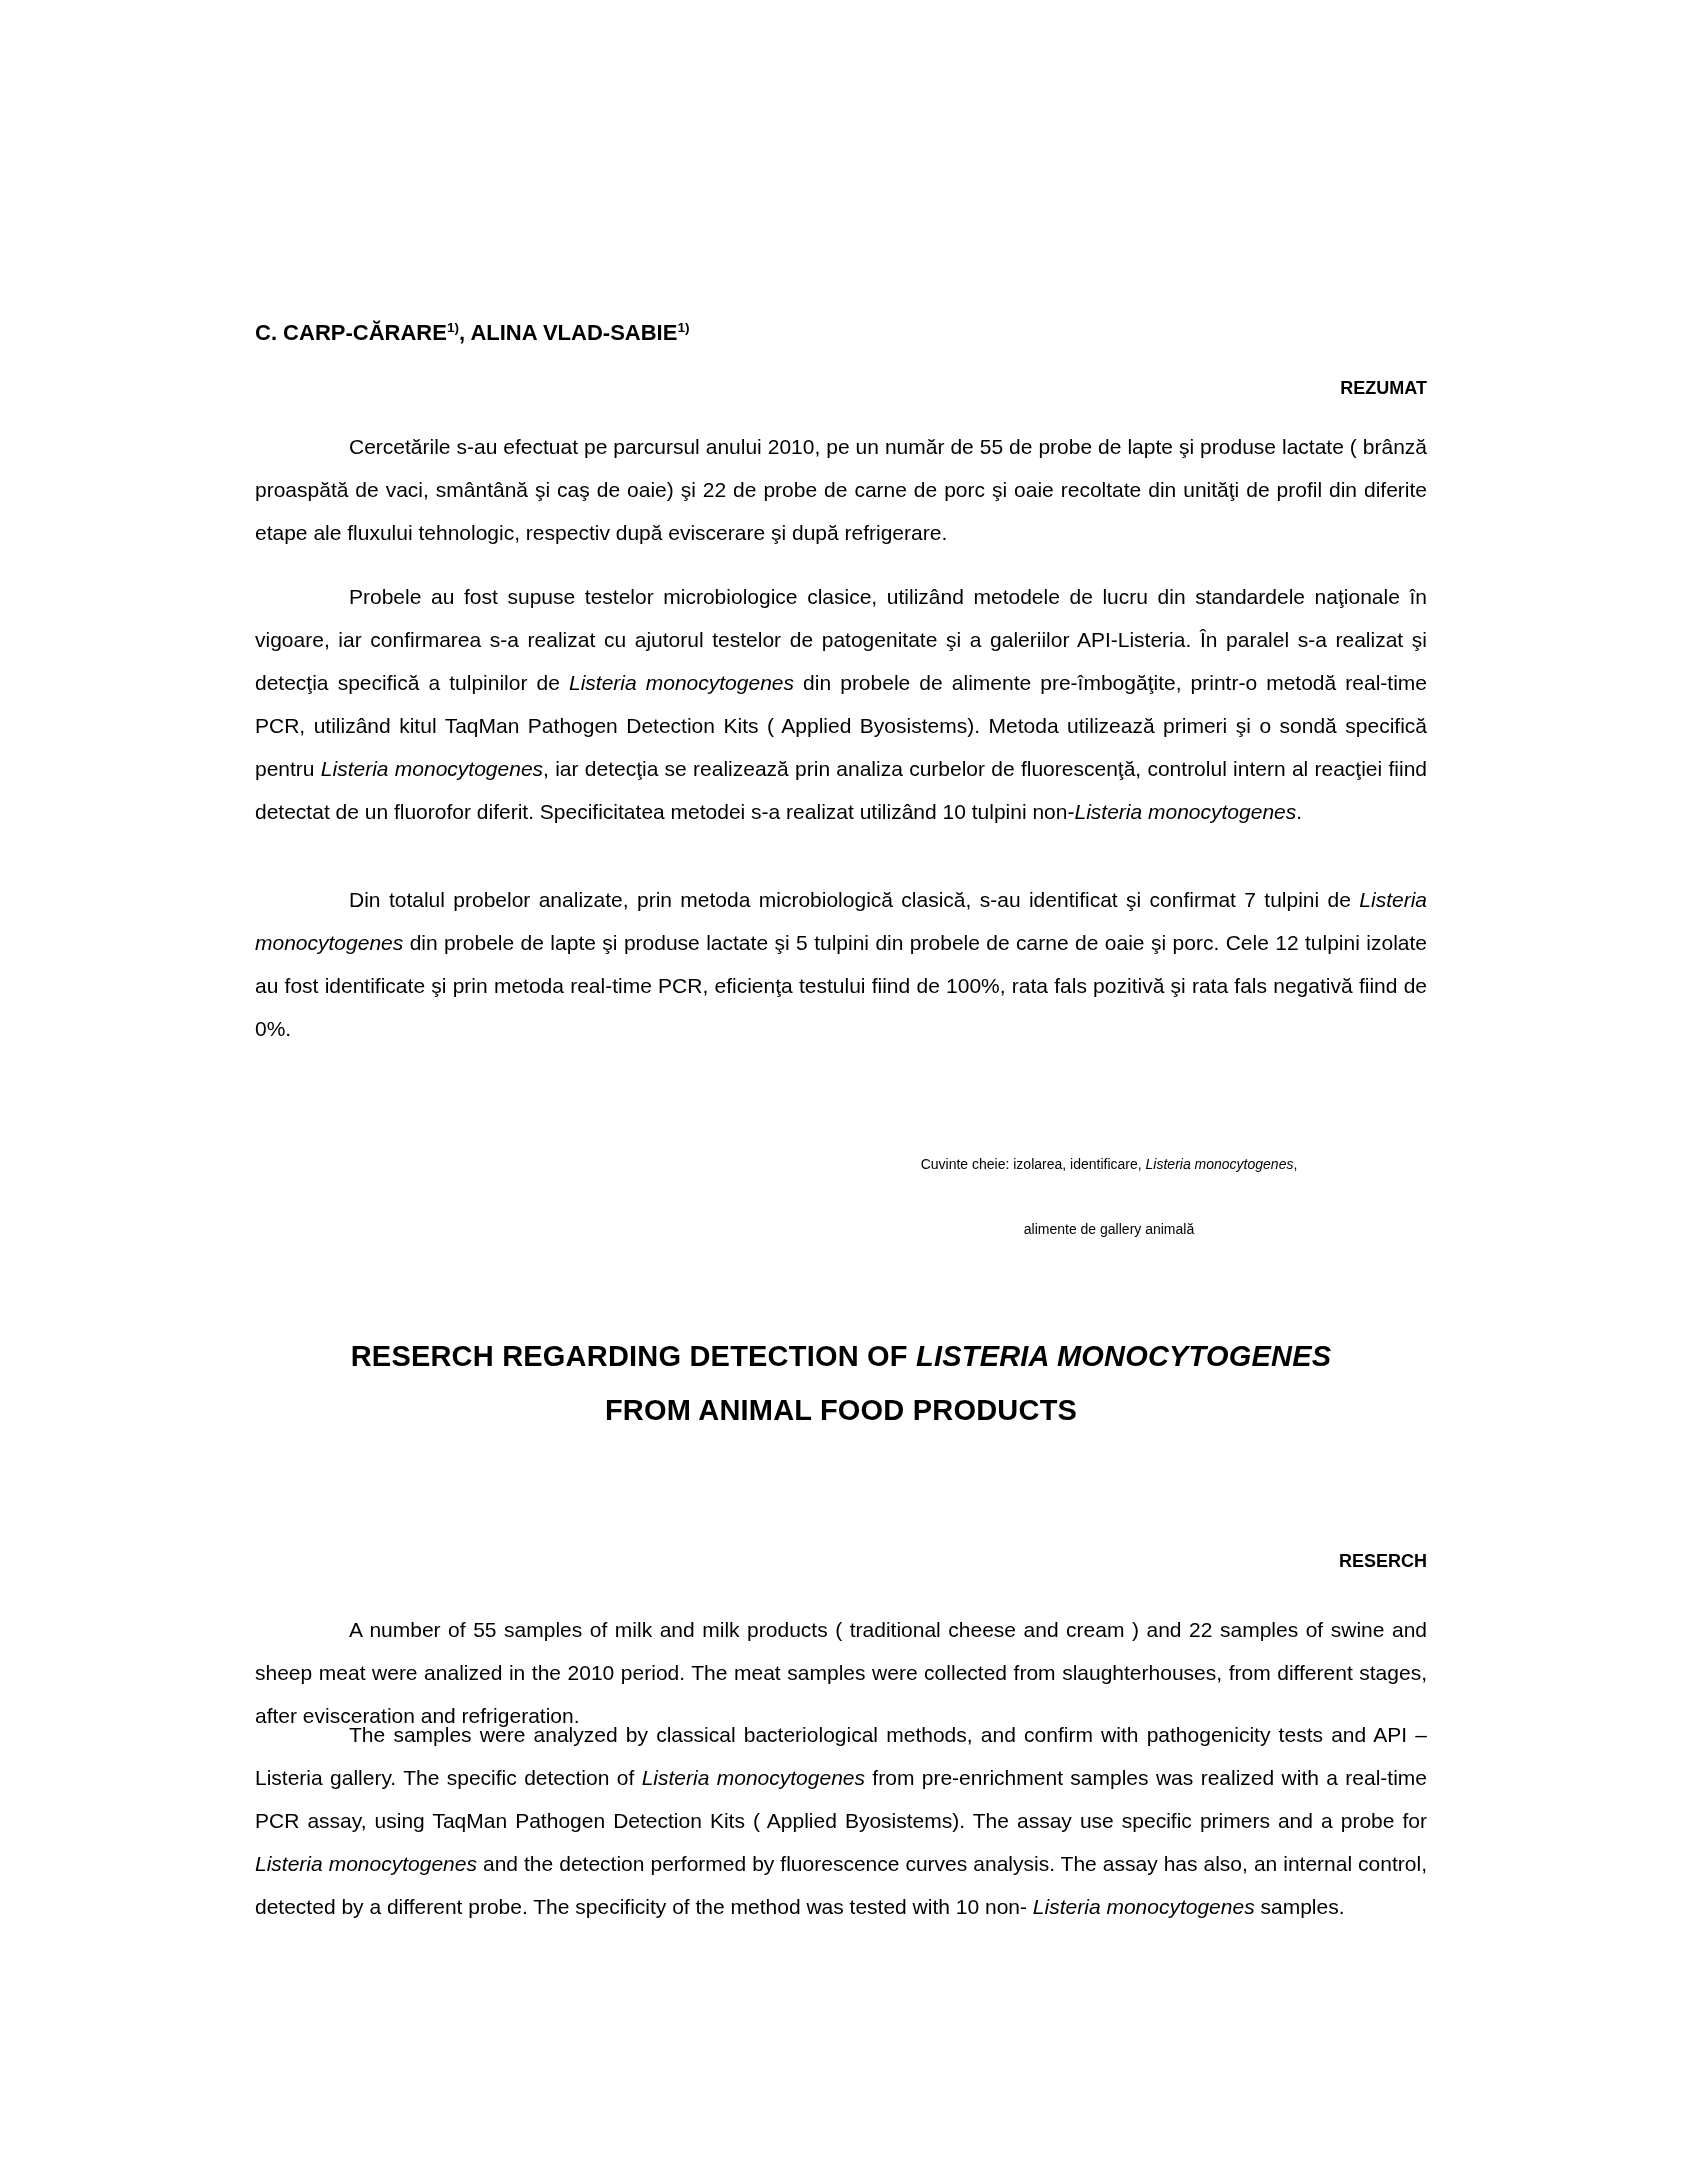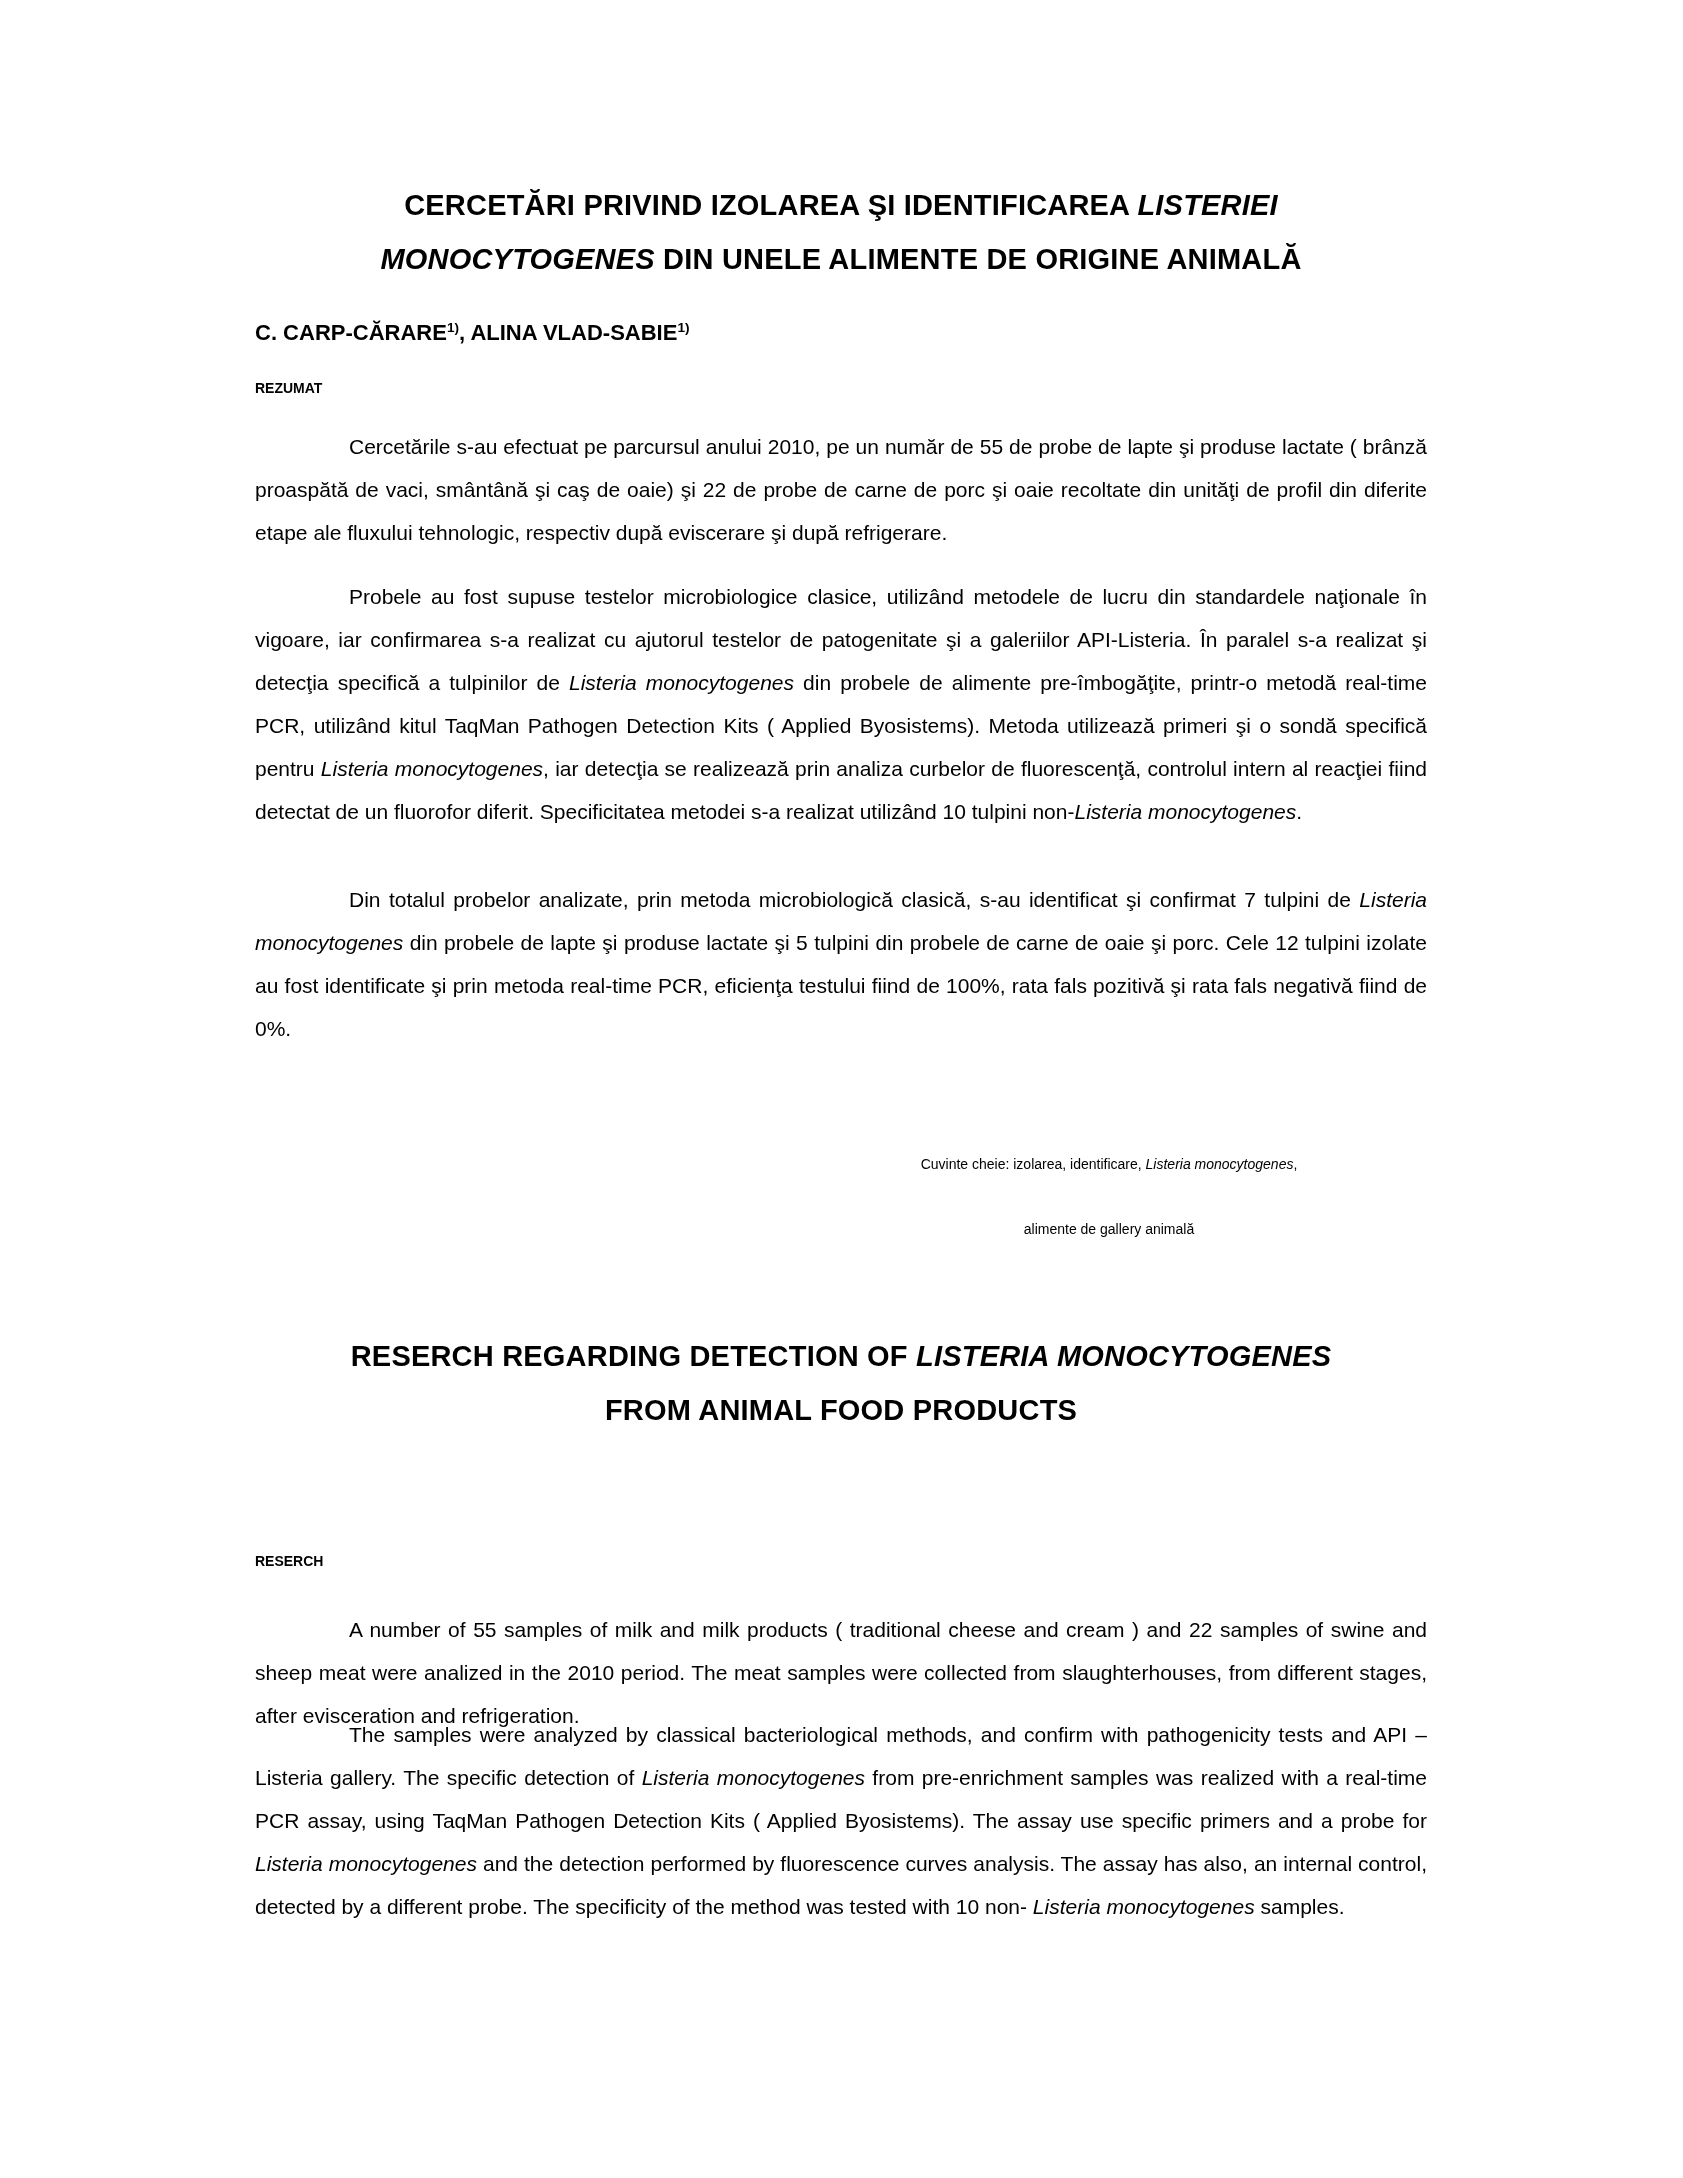--- a/index.html
+++ b/index.html
@@ -33,23 +33,23 @@
   #authors-line {
     top: 319px;
     text-align: left;
     font-weight: bold;
     font-size: 22px;
     line-height: 28px;
   }
 
   .section-heading {
     font-weight: bold;
-    font-size: 14px;
+    font-size: 18px;
     line-height: 26px;
-    text-align: left;
+    text-align: right;
   }
   #rezumat-heading { top: 375px; }
   #abstract-heading { top: 1548px; }
 
   .body-par {
     margin: 0;
     font-size: 21px;
     line-height: 43px;
     text-align: justify;
     text-indent: 94px;
@@ -68,24 +68,20 @@
     font-size: 14px;
     line-height: 65px;
     text-align: center;
   }
 </style>
 </head>
 <body>
 
 <div class="page">
 
-  <div id="title-ro" class="col doc-title">
-    <div><span>CERCETĂRI PRIVIND IZOLAREA ŞI IDENTIFICAREA </span><span class="i">LISTERIEI</span></div>
-    <div><span class="i">MONOCYTOGENES</span><span> DIN UNELE ALIMENTE DE ORIGINE ANIMALĂ</span></div>
-  </div>
 
   <div id="authors-line" class="col"><span>C. CARP-CĂRARE</span><sup>1)</sup><span>, ALINA VLAD-SABIE</span><sup>1)</sup></div>
 
   <div id="rezumat-heading" class="col section-heading">REZUMAT</div>
 
   <p id="rezumat-p1" class="col body-par"><span>Cercetările s-au efectuat pe parcursul anului 2010, pe un număr de 55 de probe de lapte şi produse lactate ( brânză proaspătă de vaci, smântână şi caş de oaie)  şi 22 de probe de carne de porc şi oaie recoltate din unităţi de profil din diferite etape ale fluxului tehnologic, respectiv după eviscerare şi după refrigerare.</span></p>
 
   <p id="rezumat-p2" class="col body-par"><span>Probele au fost supuse testelor microbiologice clasice, utilizând metodele de lucru din standardele naţionale în vigoare, iar confirmarea s-a realizat cu ajutorul testelor de patogenitate şi a galeriilor API-Listeria. În paralel s-a realizat şi detecţia specifică a tulpinilor de </span><span class="i">Listeria monocytogenes</span><span> din probele de alimente pre-îmbogăţite, printr-o metodă real-time PCR,  utilizând kitul TaqMan Pathogen Detection Kits ( Applied Byosistems). Metoda utilizează primeri şi o sondă specifică pentru </span><span class="i">Listeria monocytogenes</span><span>, iar detecţia se realizează prin analiza curbelor de fluorescenţă, controlul intern al reacţiei fiind detectat de un fluorofor diferit. Specificitatea metodei s-a realizat utilizând 10 tulpini non-</span><span class="i">Listeria monocytogenes</span><span>.</span></p>
 
   <p id="rezumat-p3" class="col body-par"><span>Din totalul probelor analizate, prin  metoda  microbiologică clasică,  s-au identificat şi confirmat  7 tulpini de </span><span class="i">Listeria monocytogenes</span><span> din probele de lapte şi produse lactate şi 5 tulpini din probele de carne de oaie şi porc.  Cele 12 tulpini izolate au fost  identificate şi prin metoda real-time PCR,  eficienţa testului fiind de 100%, rata fals pozitivă şi rata fals negativă fiind de 0%.</span></p>

